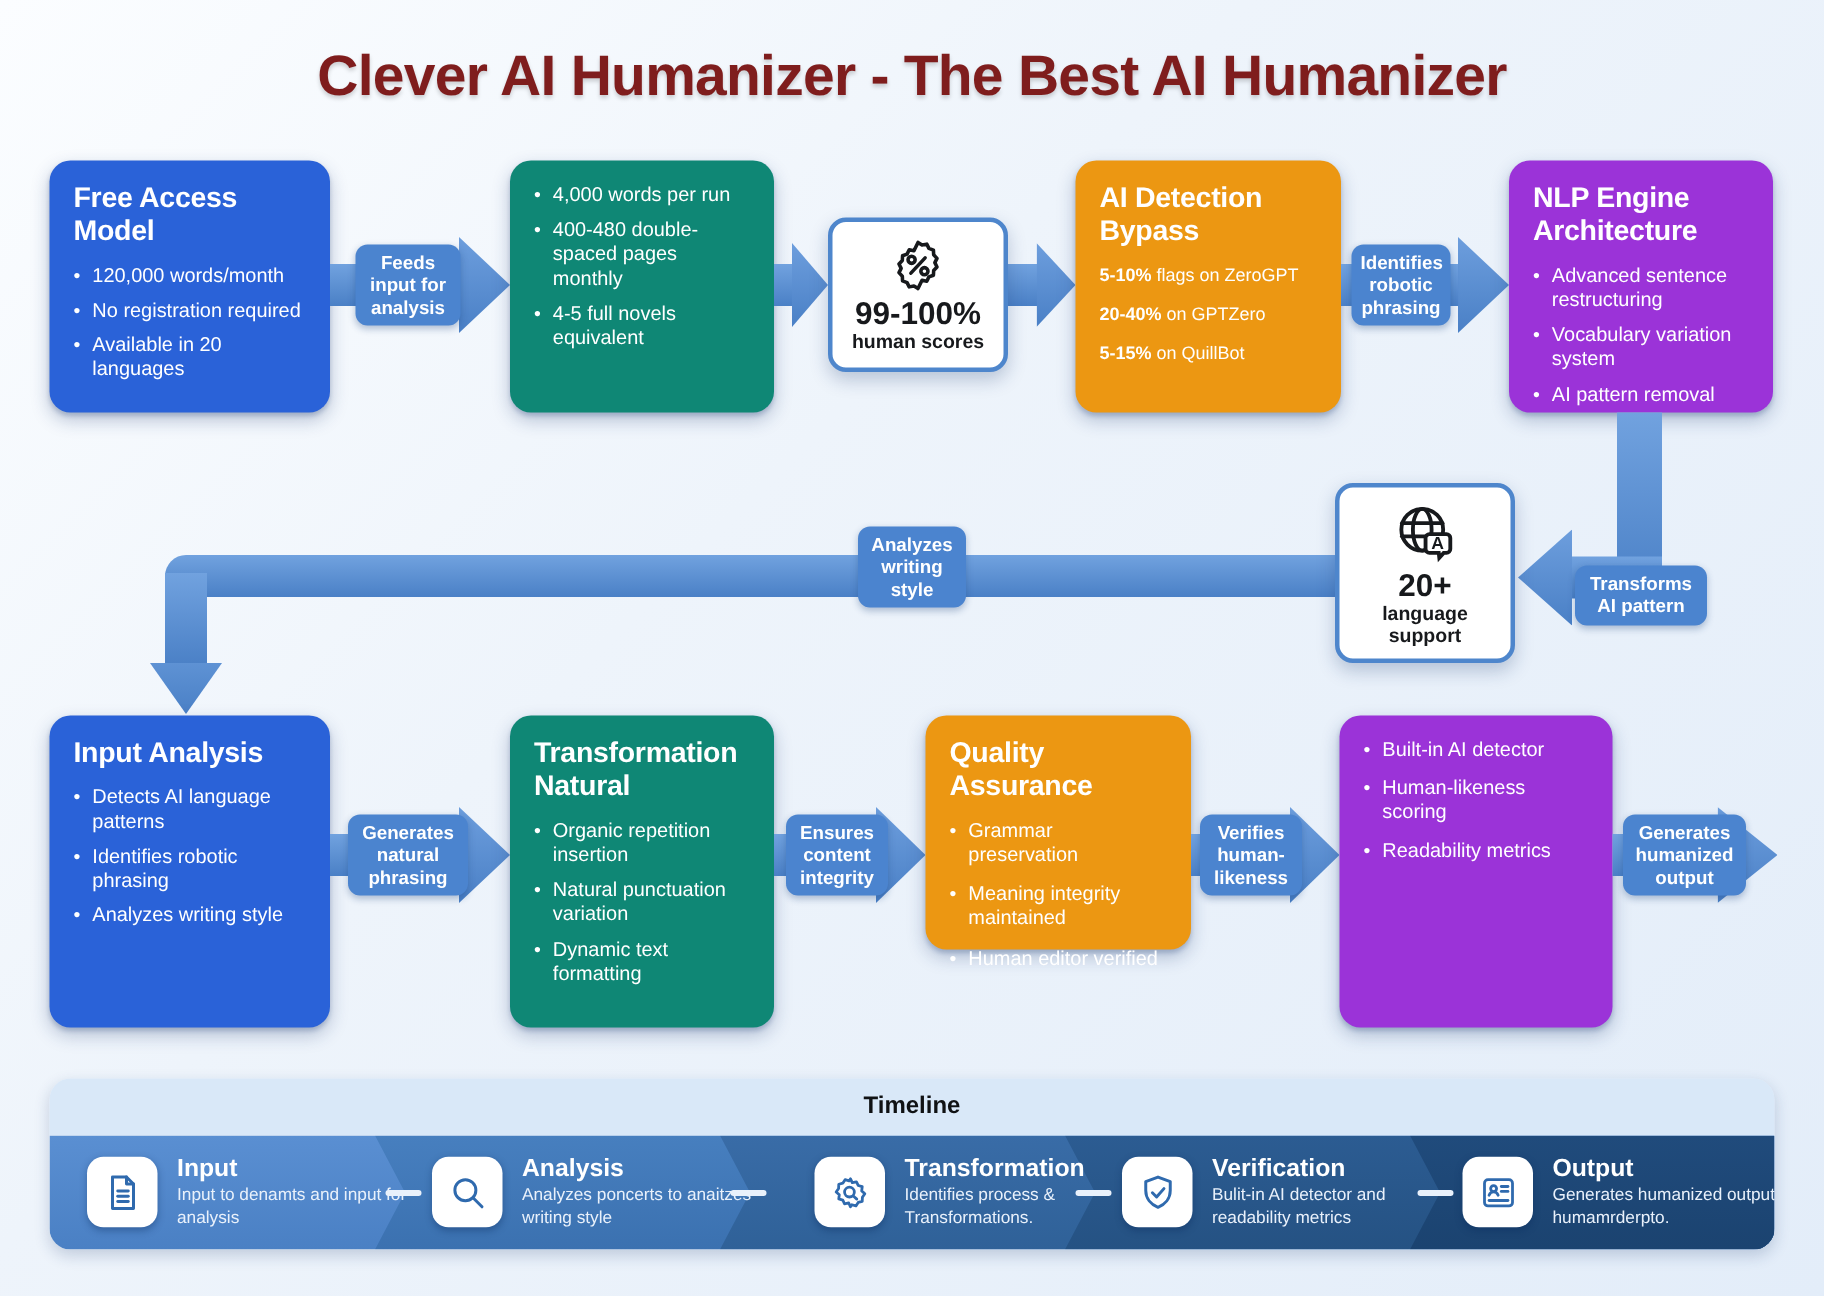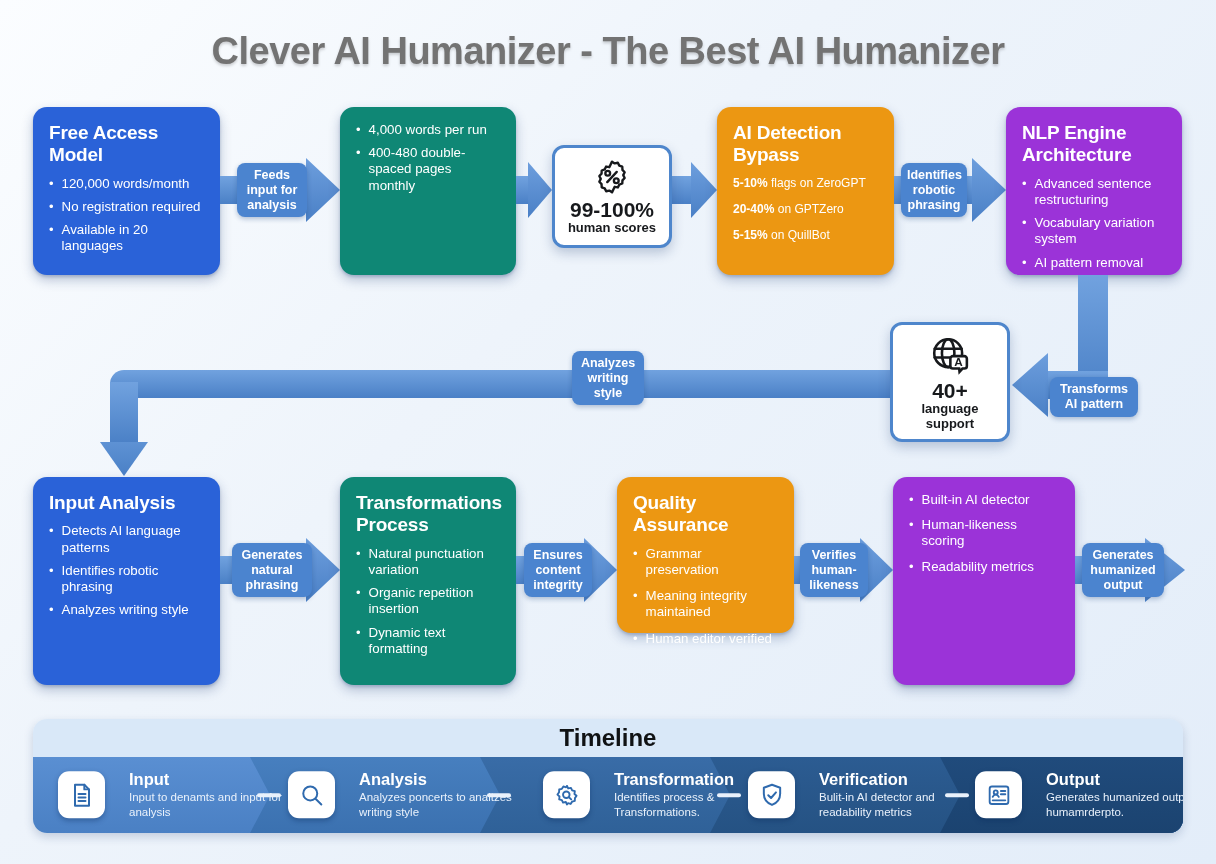--- a/index.html
+++ b/index.html
@@ -5,21 +5,21 @@
   html,body{margin:0;padding:0;}
   body{
     width:1216px;height:864px;position:relative;overflow:hidden;
     font-family:"Liberation Sans","DejaVu Sans",sans-serif;
     background:linear-gradient(135deg,#fbfdff 0%,#eef4fb 40%,#e3edf9 100%);
   }
   .abs{position:absolute;}
   
   .main-title{
     left:0;right:0;top:30px;text-align:center;
-    font-size:38px;font-weight:bold;color:#737373;letter-spacing:-.5px;
+    font-size:38px;font-weight:bold;color:#7f1d1d;letter-spacing:-.5px;
     text-shadow:0 2px 3px rgba(0,0,0,.18);
   }
   
   .box{
     border-radius:14px;color:#fff;padding:15px 16px 12px 16px;box-sizing:border-box;
     box-shadow:0 5px 12px rgba(25,55,110,.28), 0 2px 3px rgba(25,55,110,.2);
   }
   .box h3{margin:0 0 9px 0;font-size:19px;font-weight:bold;line-height:1.18;letter-spacing:-.2px;}
   .bullets{display:flex;flex-direction:column;gap:7px;}
   .b{display:flex;gap:8px;font-size:13.3px;line-height:1.22;}
@@ -43,24 +43,24 @@
     display:flex;flex-direction:column;align-items:center;justify-content:center;
     box-shadow:0 5px 12px rgba(25,55,110,.25);z-index:4;
   }
   .badge .val{font-size:21px;font-weight:bold;color:#17191c;line-height:1.05;margin-top:3px;}
   .badge .cap{font-size:13px;font-weight:bold;color:#17191c;text-align:center;line-height:1.12;}
   
   .tl-wrap{left:33px;top:719px;width:1150px;height:114px;border-radius:14px;
     box-shadow:0 4px 10px rgba(25,55,110,.2);}
   .tl-header{left:0;top:0;width:1150px;height:38px;background:#d9e8f8;
     border-radius:14px 14px 0 0;display:flex;align-items:center;justify-content:center;}
-  .tl-title{font-size:24px;font-weight:bold;color:#101214;}
+  .tl-title{font-size:16px;font-weight:bold;color:#101214;}
   .tl-band{left:0;top:38px;width:1150px;height:76px;border-radius:0 0 14px 14px;overflow:hidden;}
   .seg{position:absolute;top:0;height:76px;}
-  .step{position:absolute;top:50%;transform:translateY(-50%);display:flex;align-items:center;gap:24px;z-index:6;}
+  .step{position:absolute;top:50%;transform:translateY(-50%);display:flex;align-items:center;gap:13px;z-index:6;}
   .icon-sq{width:47px;height:47px;background:#fff;border-radius:11px;flex:0 0 auto;
     display:flex;align-items:center;justify-content:center;box-shadow:0 2px 5px rgba(10,40,90,.35);}
   .step-txt{display:flex;flex-direction:column;gap:2px;}
   .step-title{font-size:16.5px;font-weight:bold;color:#fff;line-height:1.1;}
   .step-desc{font-size:11.5px;color:#e9f1fb;line-height:1.28;width:158px;}
   .conn-line{position:absolute;top:50%;height:3.5px;width:24px;background:#e9f1fb;border-radius:2px;transform:translateY(-50%);z-index:6;}
 </style>
 </head>
 <body>
 
@@ -91,20 +91,24 @@
 <div class="abs box" style="left:340px;top:107px;width:176px;height:168px;background:#0f8775;">
   <div class="bullets">
     <div class="b">
         <span class="dot"></span>
         <span>4,000 words per run</span>
       </div>
     <div class="b">
         <span class="dot"></span>
         <span>400-480 double-spaced pages monthly</span>
       </div>
+    <div class="b">
+        <span class="dot"></span>
+        <span>4-5 full novels equivalent</span>
+      </div>
   </div>
 </div>
 
 <div class="abs bar" style="left:516px;top:176px;width:14px;height:28px;"></div>
 <div class="abs head-r" style="left:528px;top:162px;width:24px;height:56px;"></div>
 
 <div class="abs badge" style="left:552px;top:145px;width:120px;height:103px;">
   <svg width="38" height="38" viewBox="0 0 24 24" fill="none" stroke="#17191c" stroke-width="1.5" stroke-linejoin="round">
     <path d="M12 2.3l1.7 1.1 2-.4.9 1.8 1.9.7.1 2 1.4 1.5-.9 1.8.9 1.8-1.4 1.5-.1 2-1.9.7-.9 1.8-2-.4L12 21.7l-1.7-1.1-2 .4-.9-1.8-1.9-.7-.1-2-1.4-1.5.9-1.8-.9-1.8 1.4-1.5.1-2 1.9-.7.9-1.8 2 .4z"></path>
     <circle cx="9.3" cy="9.6" r="1.5"></circle>
@@ -155,21 +159,21 @@
 
 <div class="abs badge" style="left:890px;top:322px;width:120px;height:120px;">
   <svg width="44" height="44" viewBox="0 0 24 24" fill="none" stroke="#17191c" stroke-width="1.4" stroke-linecap="round">
     <circle cx="11" cy="11" r="7.6"></circle>
     <ellipse cx="11" cy="11" rx="3.4" ry="7.6"></ellipse>
     <line x1="3.6" y1="8.6" x2="18.4" y2="8.6"></line>
     <line x1="3.6" y1="13.4" x2="14" y2="13.4"></line>
     <path d="M13.6 12.6h6.2a1.4 1.4 0 0 1 1.4 1.4v4a1.4 1.4 0 0 1-1.4 1.4h-1l-1.6 1.8-.2-1.8h-3.4a1.4 1.4 0 0 1-1.4-1.4v-4a1.4 1.4 0 0 1 1.4-1.4z" fill="#fff"></path>
     <text x="16.6" y="18" font-size="6.4" font-weight="bold" fill="#17191c" stroke="none" text-anchor="middle" font-family="Liberation Sans, sans-serif">A</text>
   </svg>
-  <div class="val">40+</div>
+  <div class="val">20+</div>
   <div class="cap" style="width:70px;">language support</div>
 </div>
 
 <div class="abs bar" style="left:110px;top:370px;width:780px;height:28px;border-top-left-radius:14px;"></div>
 <div class="abs bar" style="left:110px;top:382px;width:28px;height:62px;"></div>
 <div class="abs head-d" style="left:100px;top:442px;width:48px;height:34px;"></div>
 <div class="abs pill" style="left:572px;top:351px;width:72px;">Analyzes writing style</div>
 
 <div class="abs box" style="left:33px;top:477px;width:187px;height:208px;background:#2a62d8;">
   <h3>Input Analysis</h3>
@@ -187,29 +191,29 @@
         <span>Analyzes writing style</span>
       </div>
   </div>
 </div>
 
 <div class="abs bar" style="left:220px;top:556px;width:88px;height:28px;"></div>
 <div class="abs head-r" style="left:306px;top:538px;width:34px;height:64px;"></div>
 <div class="abs pill" style="left:232px;top:543px;width:80px;">Generates natural phrasing</div>
 
 <div class="abs box" style="left:340px;top:477px;width:176px;height:208px;background:#0f8775;">
-  <h3>Transformations Process</h3>
-  <div class="bullets">
+  <h3>Transformation Natural</h3>
+  <div class="bullets">
+    <div class="b">
+        <span class="dot"></span>
+        <span>Organic repetition insertion</span>
+      </div>
     <div class="b">
         <span class="dot"></span>
         <span>Natural punctuation variation</span>
-      </div>
-    <div class="b">
-        <span class="dot"></span>
-        <span>Organic repetition insertion</span>
       </div>
     <div class="b">
         <span class="dot"></span>
         <span>Dynamic text formatting</span>
       </div>
   </div>
 </div>
 
 <div class="abs bar" style="left:516px;top:556px;width:72px;height:28px;"></div>
 <div class="abs head-r" style="left:584px;top:538px;width:33px;height:64px;"></div>

